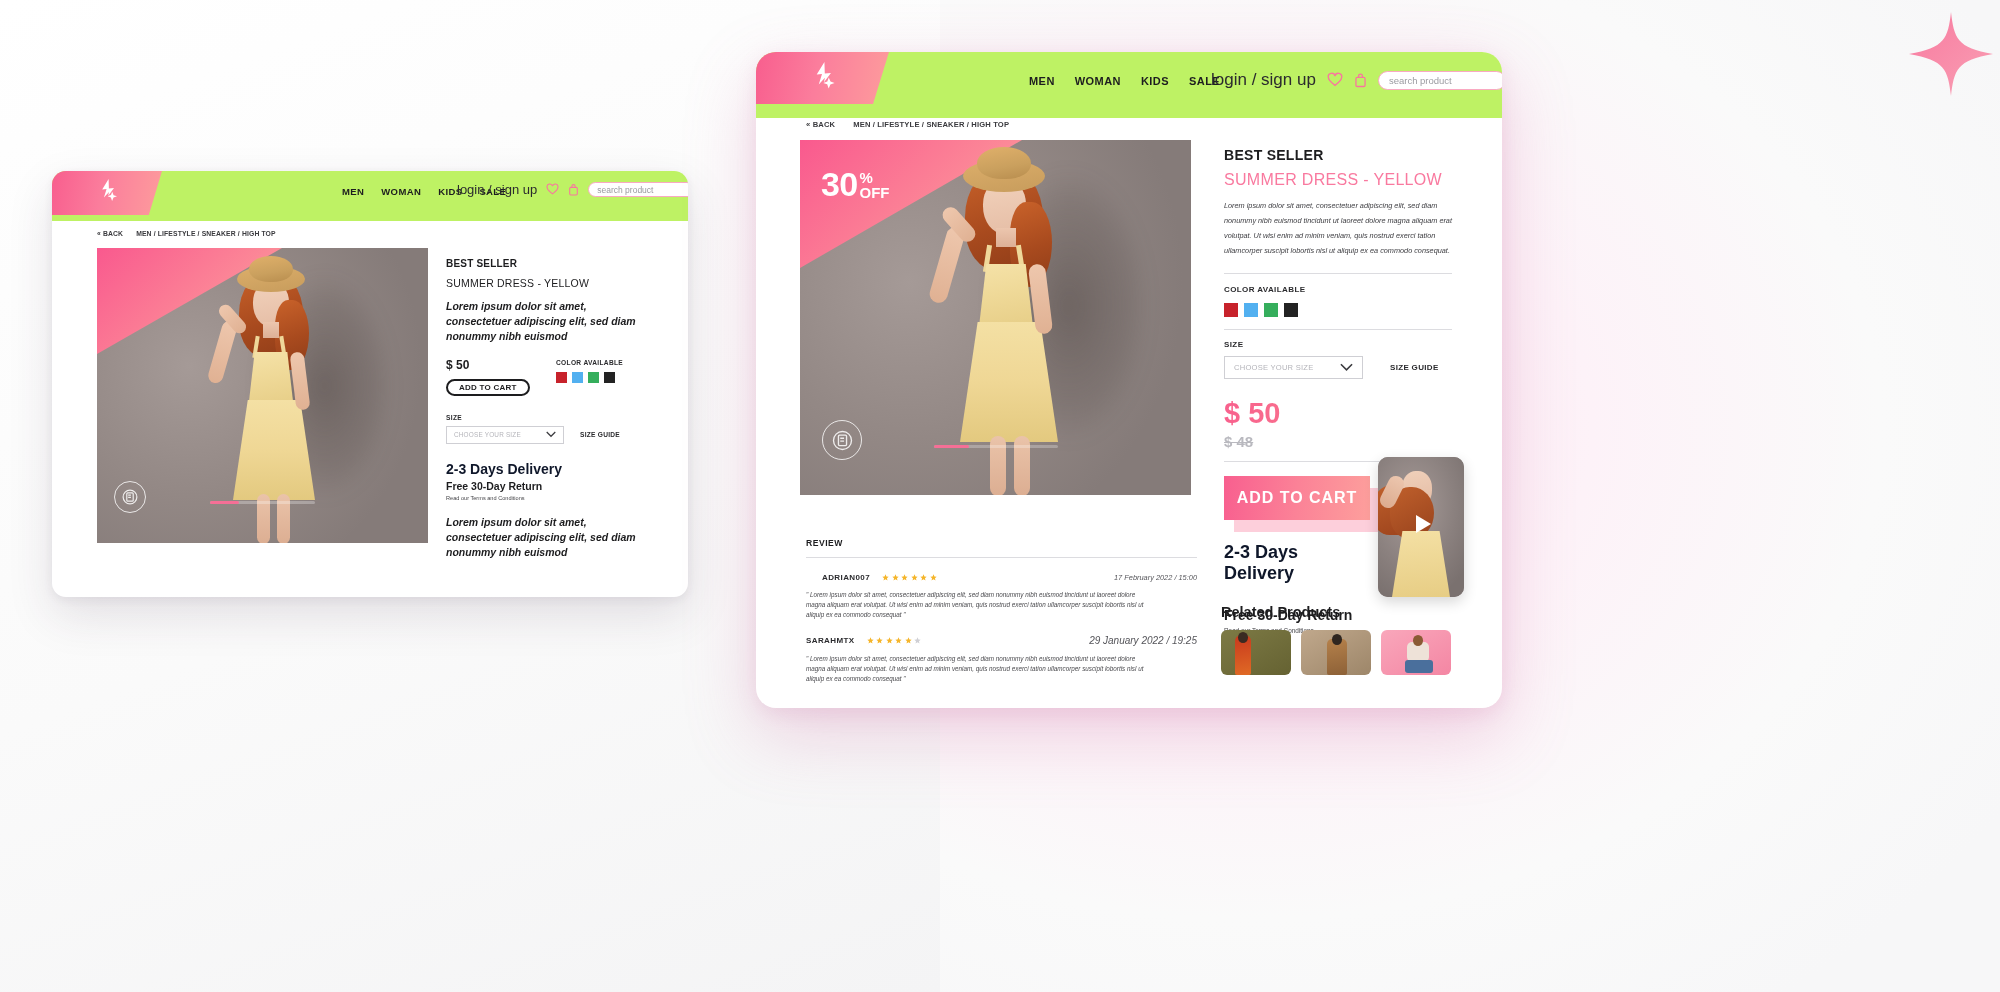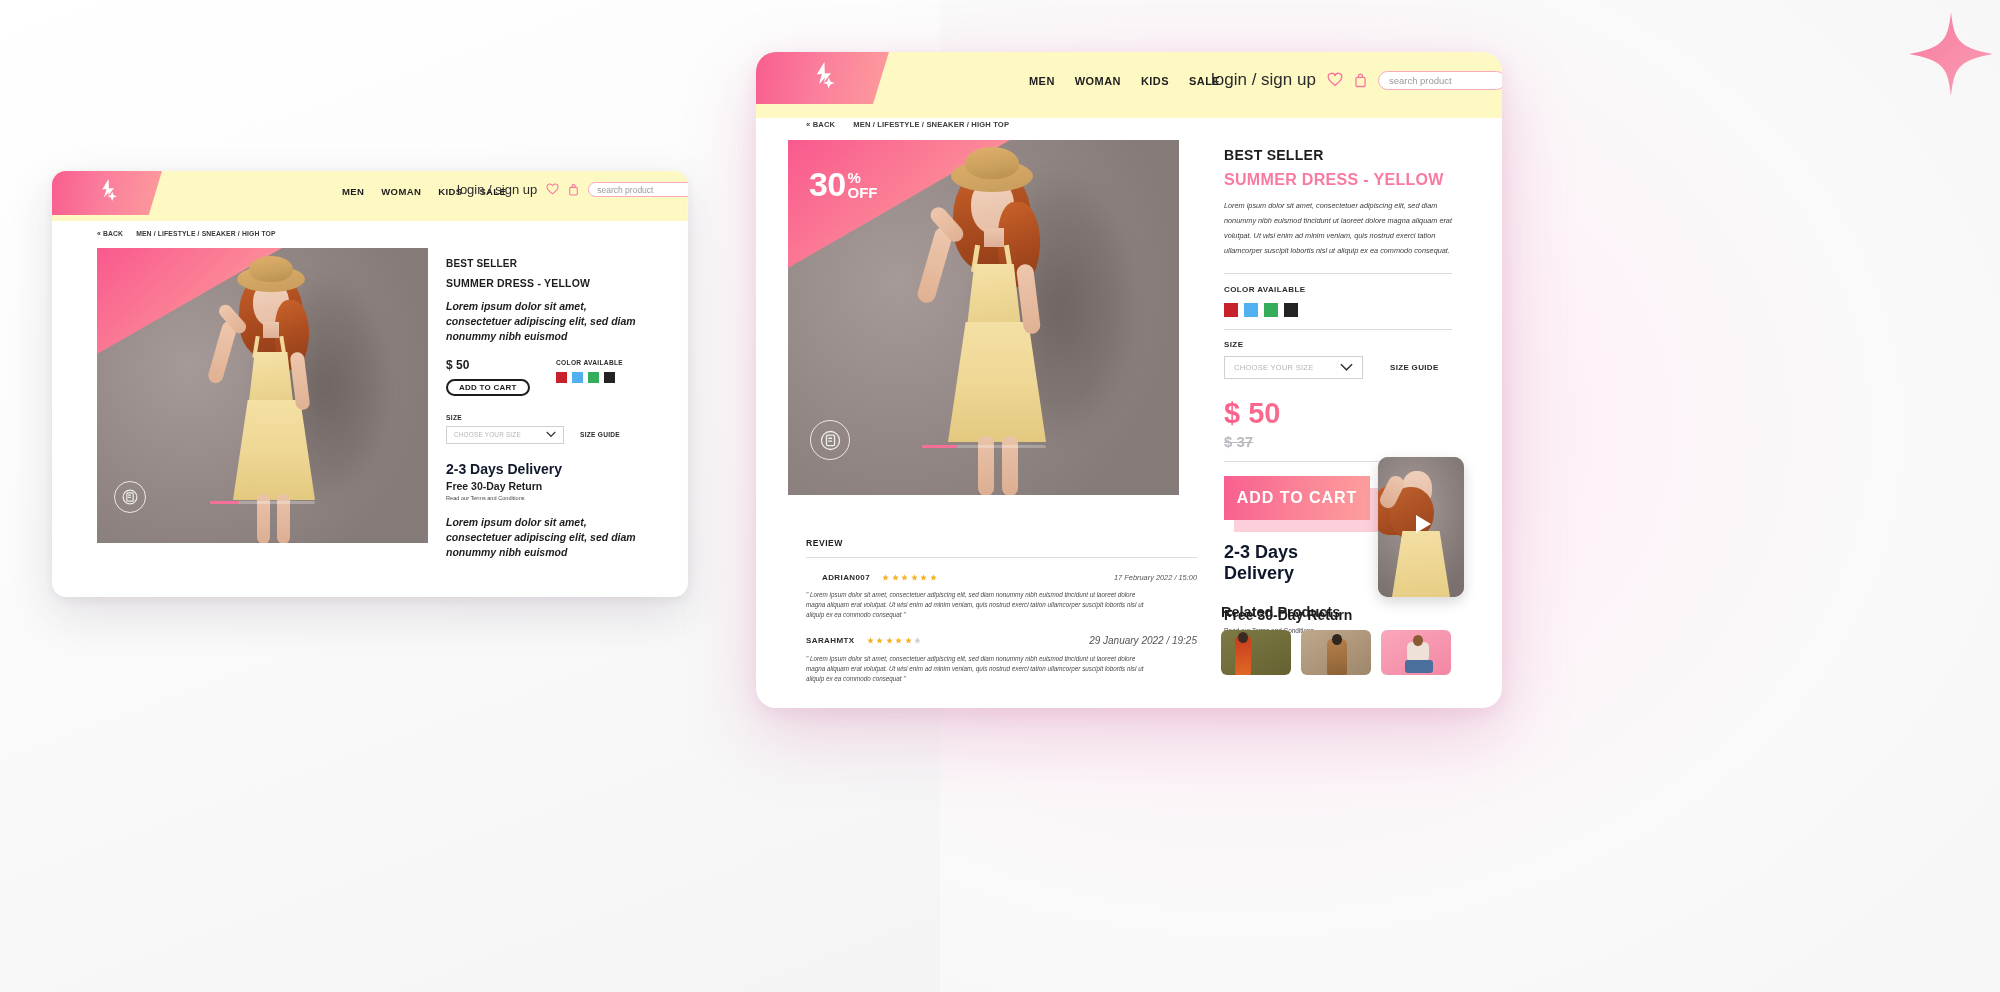--- a/index.html
+++ b/index.html
@@ -42,21 +42,21 @@
   }
 
   
   .card-right {
     left: 756px; top: 52px; width: 746px; height: 656px;
     border-radius: 20px;
     box-shadow: 0 26px 70px rgba(210,120,170,0.30), 0 6px 20px rgba(200,120,170,0.16);
   }
 
   
-  .hdr { position: relative; width: 100%; background: #fef9c3; }
+  .hdr { position: relative; width: 100%; background: #bef264; }
   .logo-tab {
     position: absolute; left: 0; top: 0;
     background: linear-gradient(100deg, #f85e8e 0%, #fb7d9c 45%, #fd9c9c 100%);
     display: flex; align-items: center; justify-content: center;
   }
   .nav { position: absolute; display: flex; align-items: center; }
   .nav a {
     color: #1d1d1f; text-decoration: none; font-weight: bold; letter-spacing: .04em;
   }
   .acct { position: absolute; display: flex; align-items: center; }
@@ -109,21 +109,21 @@
   .m-leg { position:absolute; background: linear-gradient(180deg,#eac3a9,#dcae92); border-radius: 999px; }
   .m-strap { position:absolute; background:#efd89a; }
 
   .seal { position:absolute; border-radius:50%; border:1px solid rgba(255,255,255,.8); display:flex; align-items:center; justify-content:center; }
   .slider-bar { position:absolute; height:3px; border-radius:2px; }
   .slider-bar i { display:block; height:100%; border-radius:2px; background:#f56f96; }
 
   
   .detail { position: absolute; }
   .kicker { font-weight: bold; color:#1d1d1f; letter-spacing:.02em; }
-  .ptitle { font-weight: bold; letter-spacing:.02em; }
+  .ptitle { font-weight: normal; letter-spacing:.02em; }
   .pdesc { color:#3c3c40;font-style:italic; }
   .rule { background:#dcdce0; height:1px; width:100%; }
   .lbl { font-weight:bold; color:#2b2b2e; letter-spacing:.05em; }
   .swatches { display:flex; }
   .sw { display:block; }
   .select {
     border:1px solid #cfcfd4; background:#fff; display:flex; align-items:center;
     justify-content:space-between; color:#b4b4ba; letter-spacing:.03em;
   }
   .size-guide { font-weight:bold; color:#2b2b2e; letter-spacing:.04em; }
@@ -347,21 +347,21 @@
       </span>
 
     </div>
   </div>
 
   <div class="crumbs" style="left:50px;top:68px;gap:18px;font-size:7.6px;">
     <span class="back">« BACK</span>
     <span class="path">MEN / LIFESTYLE / SNEAKER / HIGH TOP</span>
   </div>
 
-  <div class="hero" style="left:32px;top:88px;width:391px;height:355px;">
+  <div class="hero" style="left:44px;top:88px;width:391px;height:355px;">
     <div class="hero-wall"></div>
     <div class="hero-shadow"></div>
     <svg class="hero-diag" viewBox="0 0 391 355" preserveAspectRatio="none">
       <defs>
           <linearGradient id="dg2" x1="0" y1="0" x2="1" y2="0.6">
         <stop offset="0%" stop-color="#f9598e"></stop>
             <stop offset="100%" stop-color="#fd9d9b"></stop>
       </linearGradient>
         </defs>
       <polygon points="0,0 222,0 0,128" fill="url(#dg2)"></polygon>
@@ -430,21 +430,21 @@
         <span style="line-height:0;">
           <svg width="13" height="9" viewBox="0 0 14 9" fill="none" stroke="#3b3b3f" stroke-width="1.7">
               <path d="M1 1 L7 7 L13 1"></path>
             </svg>
         </span>
       </div>
       <div class="size-guide" style="font-size:8px;white-space:nowrap;">SIZE GUIDE</div>
     </div>
 
     <div class="price-now" style="font-size:29px;margin-top:18px;">$ 50</div>
-    <div class="price-old" style="font-size:15px;margin-top:3px;">$ 37</div>
+    <div class="price-old" style="font-size:15px;margin-top:3px;">$ 48</div>
 
     <div class="rule" style="margin-top:11px;"></div>
 
     <div style="display:flex;align-items:flex-start;margin-top:14px;">
       <div style="width:146px;">
         <div class="cta-solid" style="height:44px;font-size:16px;">ADD TO CART</div>
         <div class="ship-big" style="font-size:18px;margin-top:22px;">2-3 Days Delivery</div>
         <div class="ship-mid" style="font-size:14px;margin-top:23px;">Free 30-Day Return</div>
         <div class="ship-small" style="font-size:6.4px;margin-top:4px;">Read our Terms and Conditions</div>
       </div>

